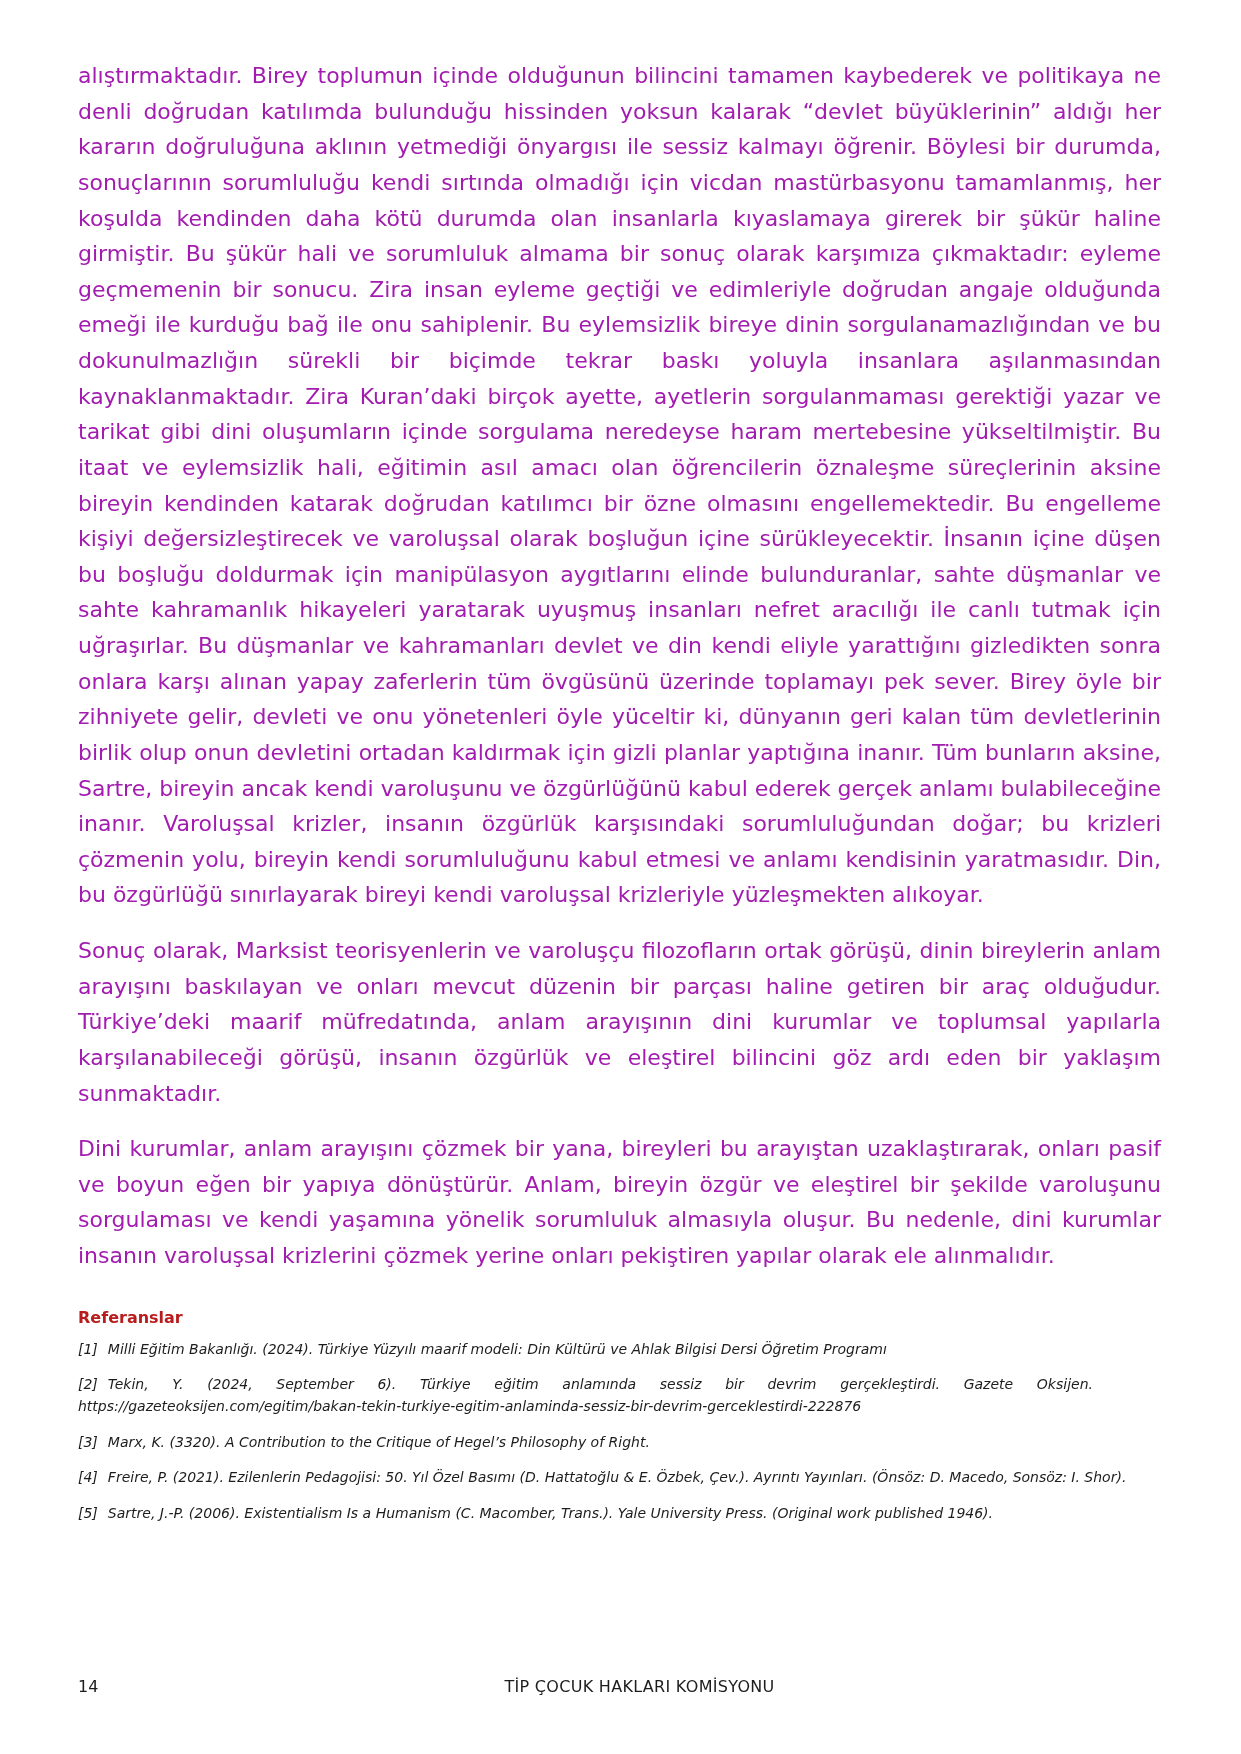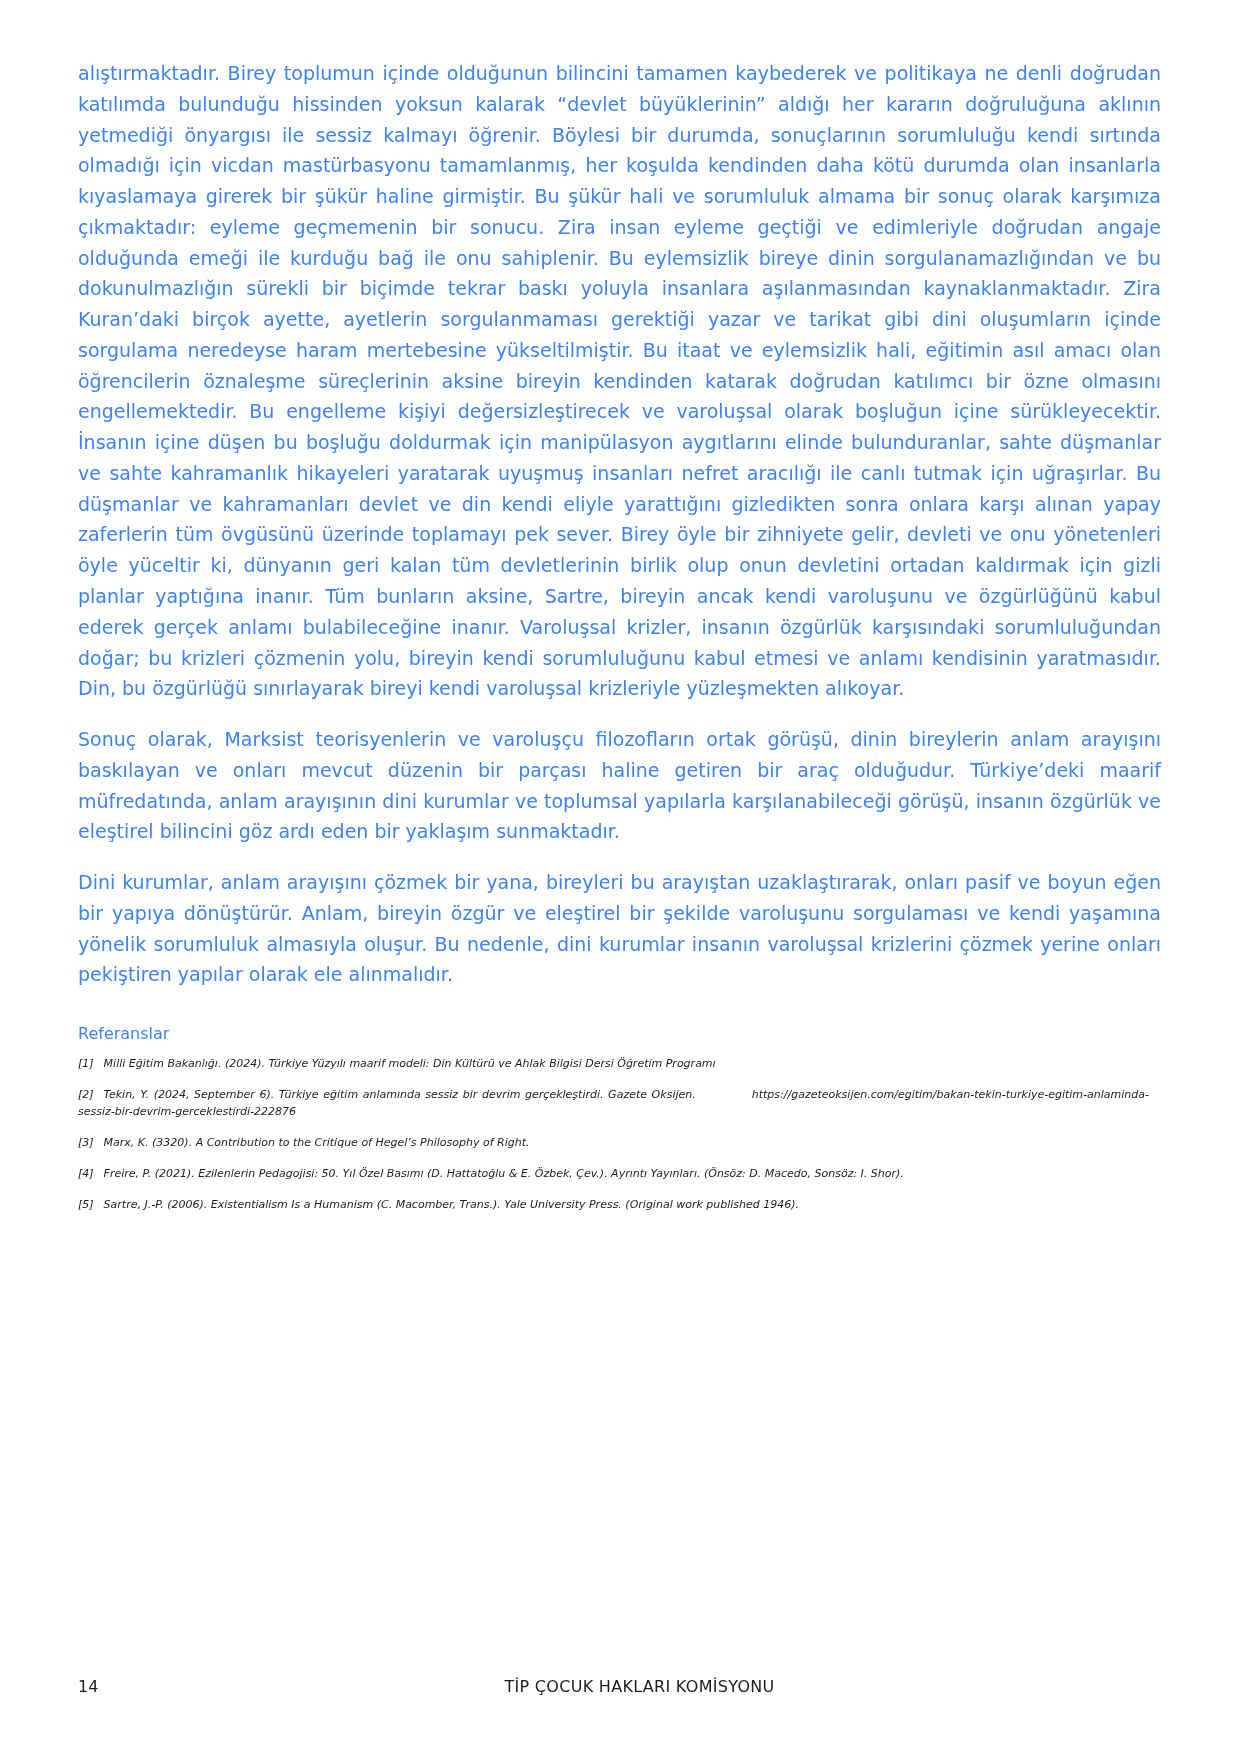--- a/index.html
+++ b/index.html
@@ -13,43 +13,43 @@
     height: 1754px;
     margin: 0 auto;
     background: #ffffff;
     box-sizing: border-box;
     padding: 58px 80px 0 78px;
     font-family: "DejaVu Sans", "Liberation Sans", sans-serif;
     color: #1a1a1a;
     overflow: hidden;
   }
   .body-par {
-    font-size: 19px;
+    font-size: 22px;
     line-height: 1.62;
     text-align: justify;
     text-justify: inter-word;
     margin: 0 0 20px 0;
-    color: #3b82f6;
+    color: #a21caf;
     hyphens: none;
   }
   .heading {
     font-size: 19.5px;
     font-weight: bold;
     margin: 14px 0 16px 0;
     color: #111111;
     letter-spacing: 0.2px;
   }
   .ref-heading {
     font-size: 16px;
-    font-weight: normal;
+    font-weight: bold;
     margin: 34px 0 12px 0;
-    color: #3b82f6;
+    color: #b91c1c;
   }
   .ref-item {
-    font-size: 11px;
+    font-size: 14px;
     line-height: 1.55;
     font-style: italic;
     text-align: justify;
     margin: 0 12px 14px 0;
     color: #1d1d1d;
   }
   .ref-item .gap {
     display: inline-block;
     width: 56px;
   }

